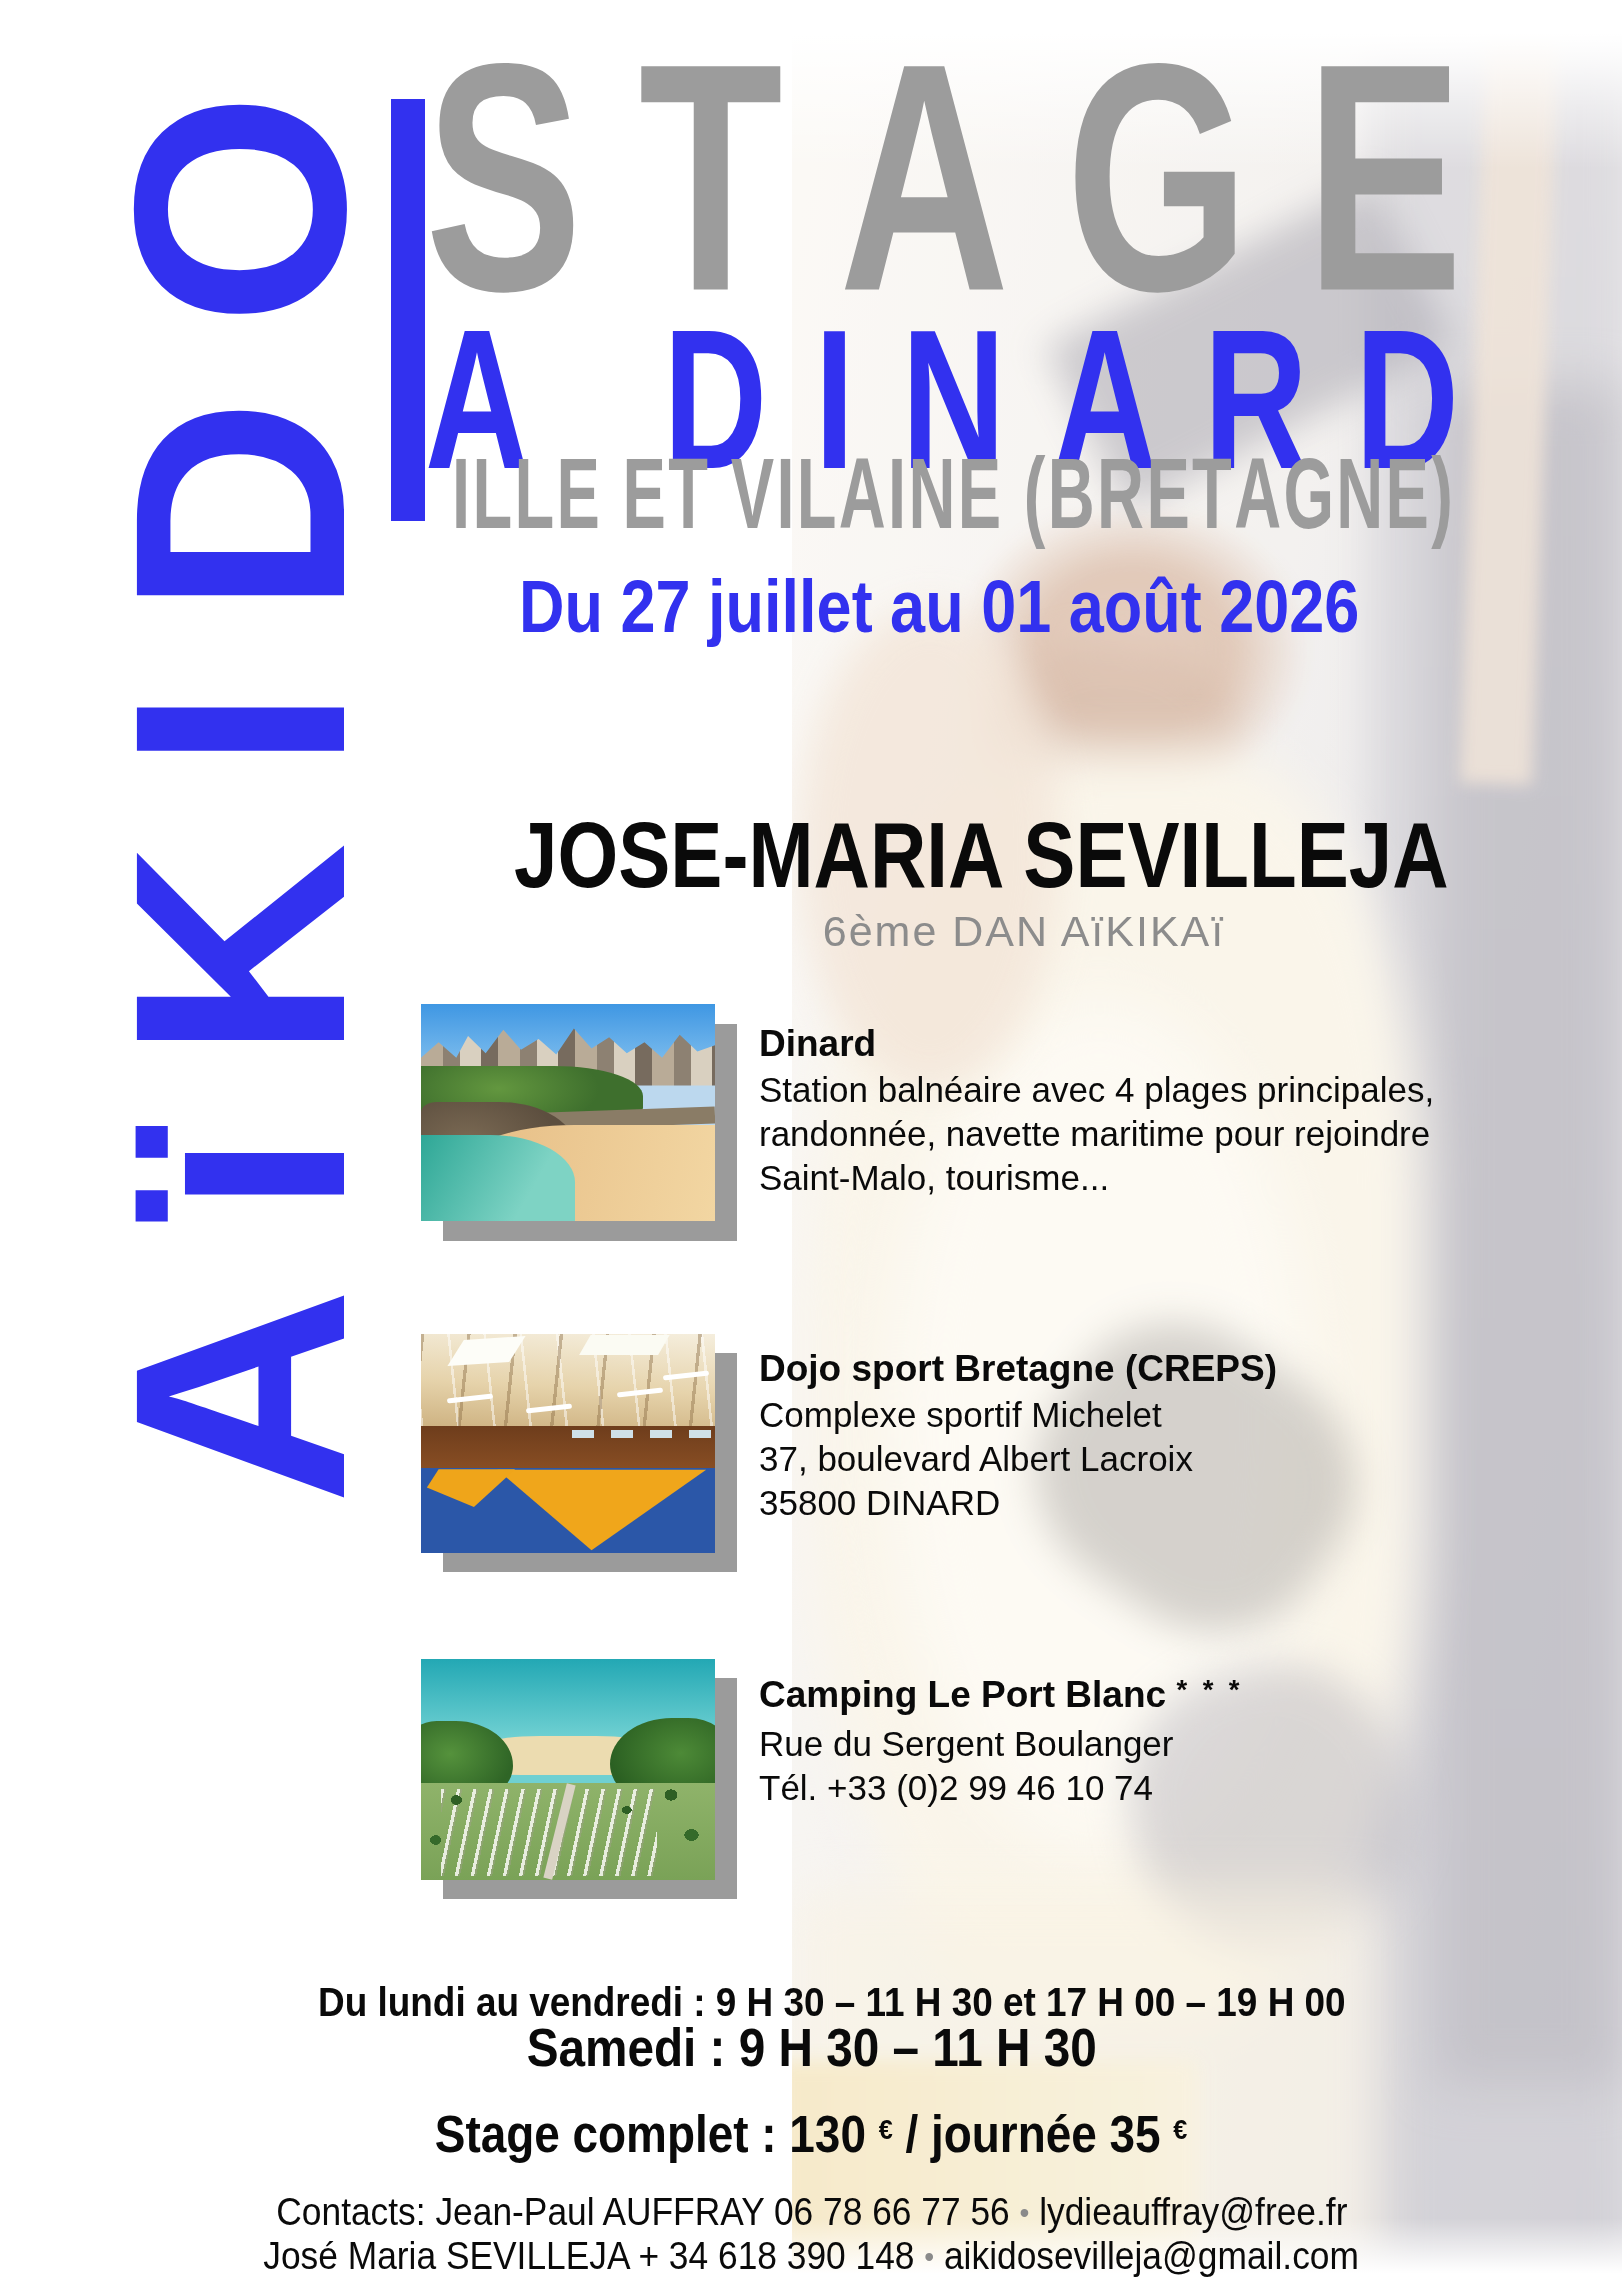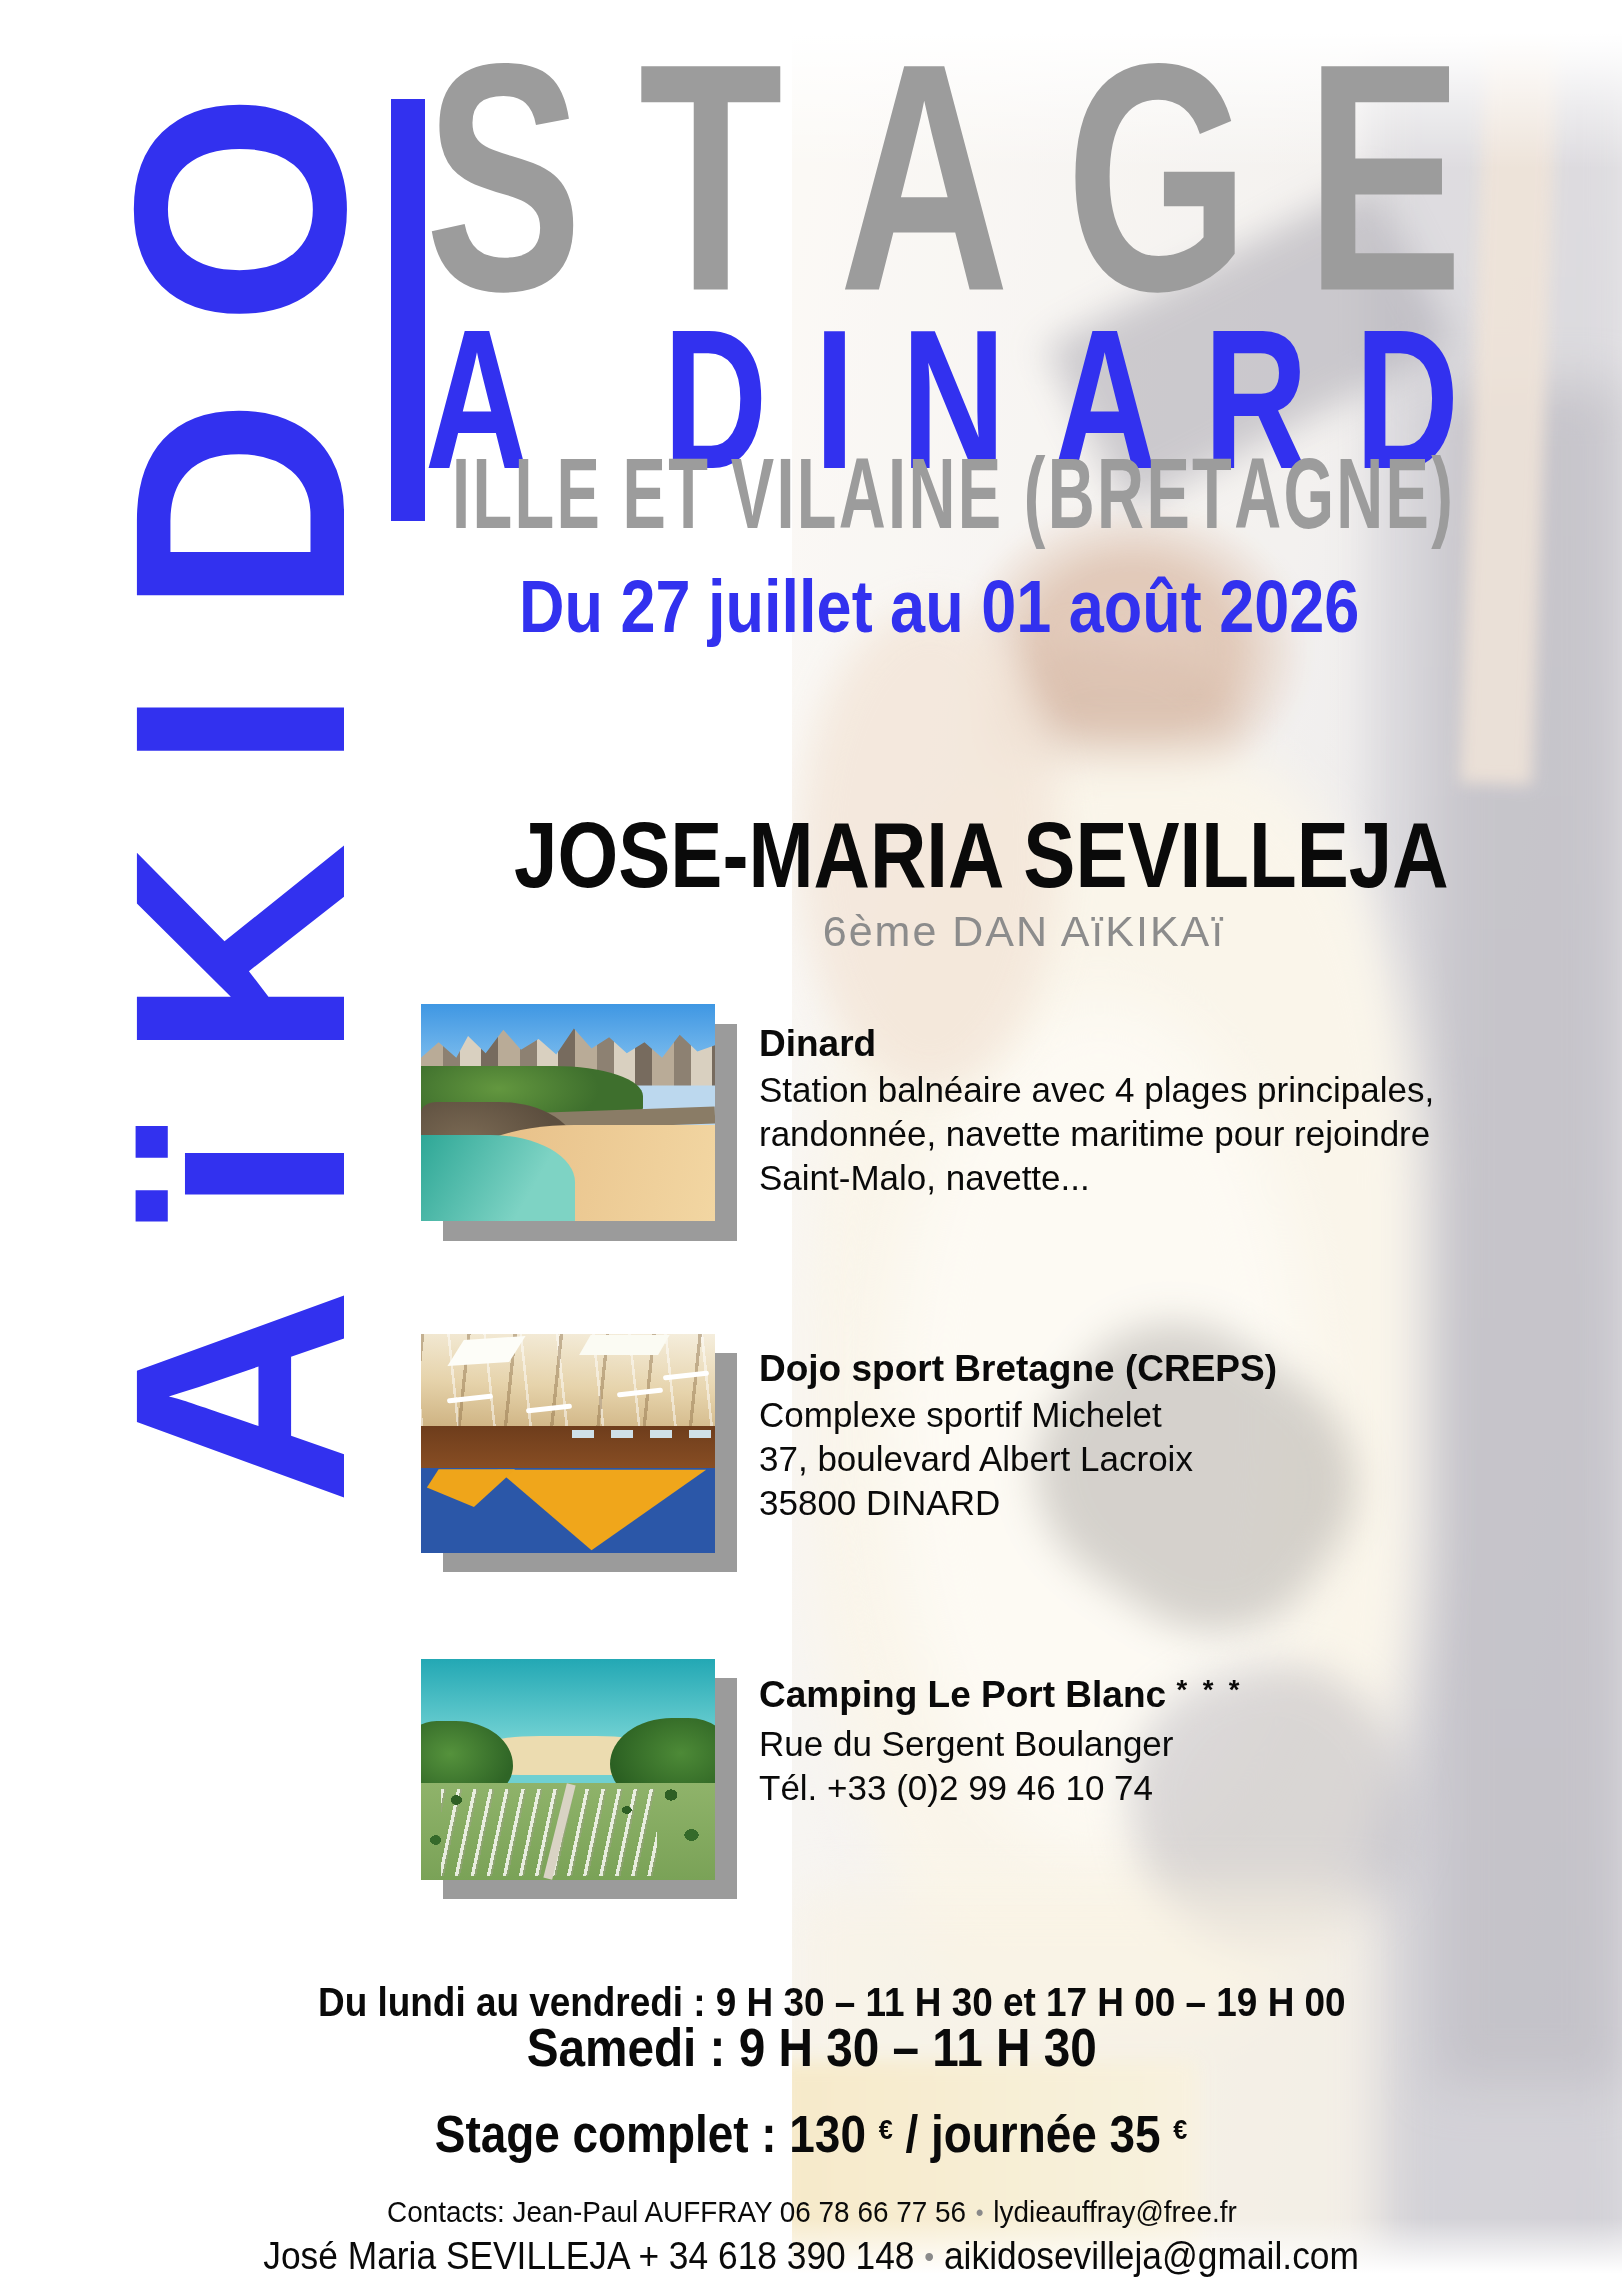--- a/index.html
+++ b/index.html
@@ -119,21 +119,21 @@
   .stars { font-size:27.5px; letter-spacing:3.9px; margin-left:10.5px; position:relative; top:-7.9px; font-weight:bold; }
 
   
   .sched1,.sched2,.price,.cont1,.cont2 { position:absolute; left:0; width:1623px; text-align:center; color:#0a0a0a; white-space:nowrap; }
   .sched1 { top:1982px; font-size:41px; line-height:41px; font-weight:bold;padding-left:40px; }
   .sched2 { top:2027px; font-size:53px; line-height:41px; font-weight:bold; }
   .sched1 .squeeze,.sched2 .squeeze { transform:scaleX(.9); }
   .price { top:2104px; font-size:51px; line-height:51px; font-weight:bold; }
   .price .squeeze { transform:scaleX(.9); }
   .euro { font-size:.55em; vertical-align:.45em; }
-  .cont1 { top:2193px; font-size:30px; line-height:38px; }
+  .cont1 { top:2193px; font-size:38px; line-height:38px; }
   .cont2 { top:2237px; font-size:38px; line-height:38px; }
   .cont1 .squeeze,.cont2 .squeeze { transform:scaleX(.93); }
   .bullet { color:#8a8a8a; font-size:.8em; vertical-align:.05em; margin:0 10.5px; }
 </style>
 </head>
 <body>
 
 <div class="page">
 
   <div class="bg">
@@ -176,21 +176,21 @@
     <div class="p1-wall"></div>
     <div class="p1-rocks"></div>
     <div class="p1-sand"></div>
     <div class="p1-sea"></div>
   </div>
   <div class="caption cap1">
     <div class="cap-title"><span>Dinard</span></div>
     <div class="cap-body">
       <div>Station balnéaire avec 4 plages principales,</div>
       <div>randonnée, navette maritime pour rejoindre</div>
-      <div>Saint-Malo, navette...</div>
+      <div>Saint-Malo, tourisme...</div>
     </div>
   </div>
 
   <div class="shadow sh2"></div>
   <div class="photo ph2">
     <div class="p2-ceiling"></div>
     <div class="p2-beams"></div>
     <div class="p2-sky1"></div>
     <div class="p2-sky2"></div>
     <div class="p2-l1"></div>

